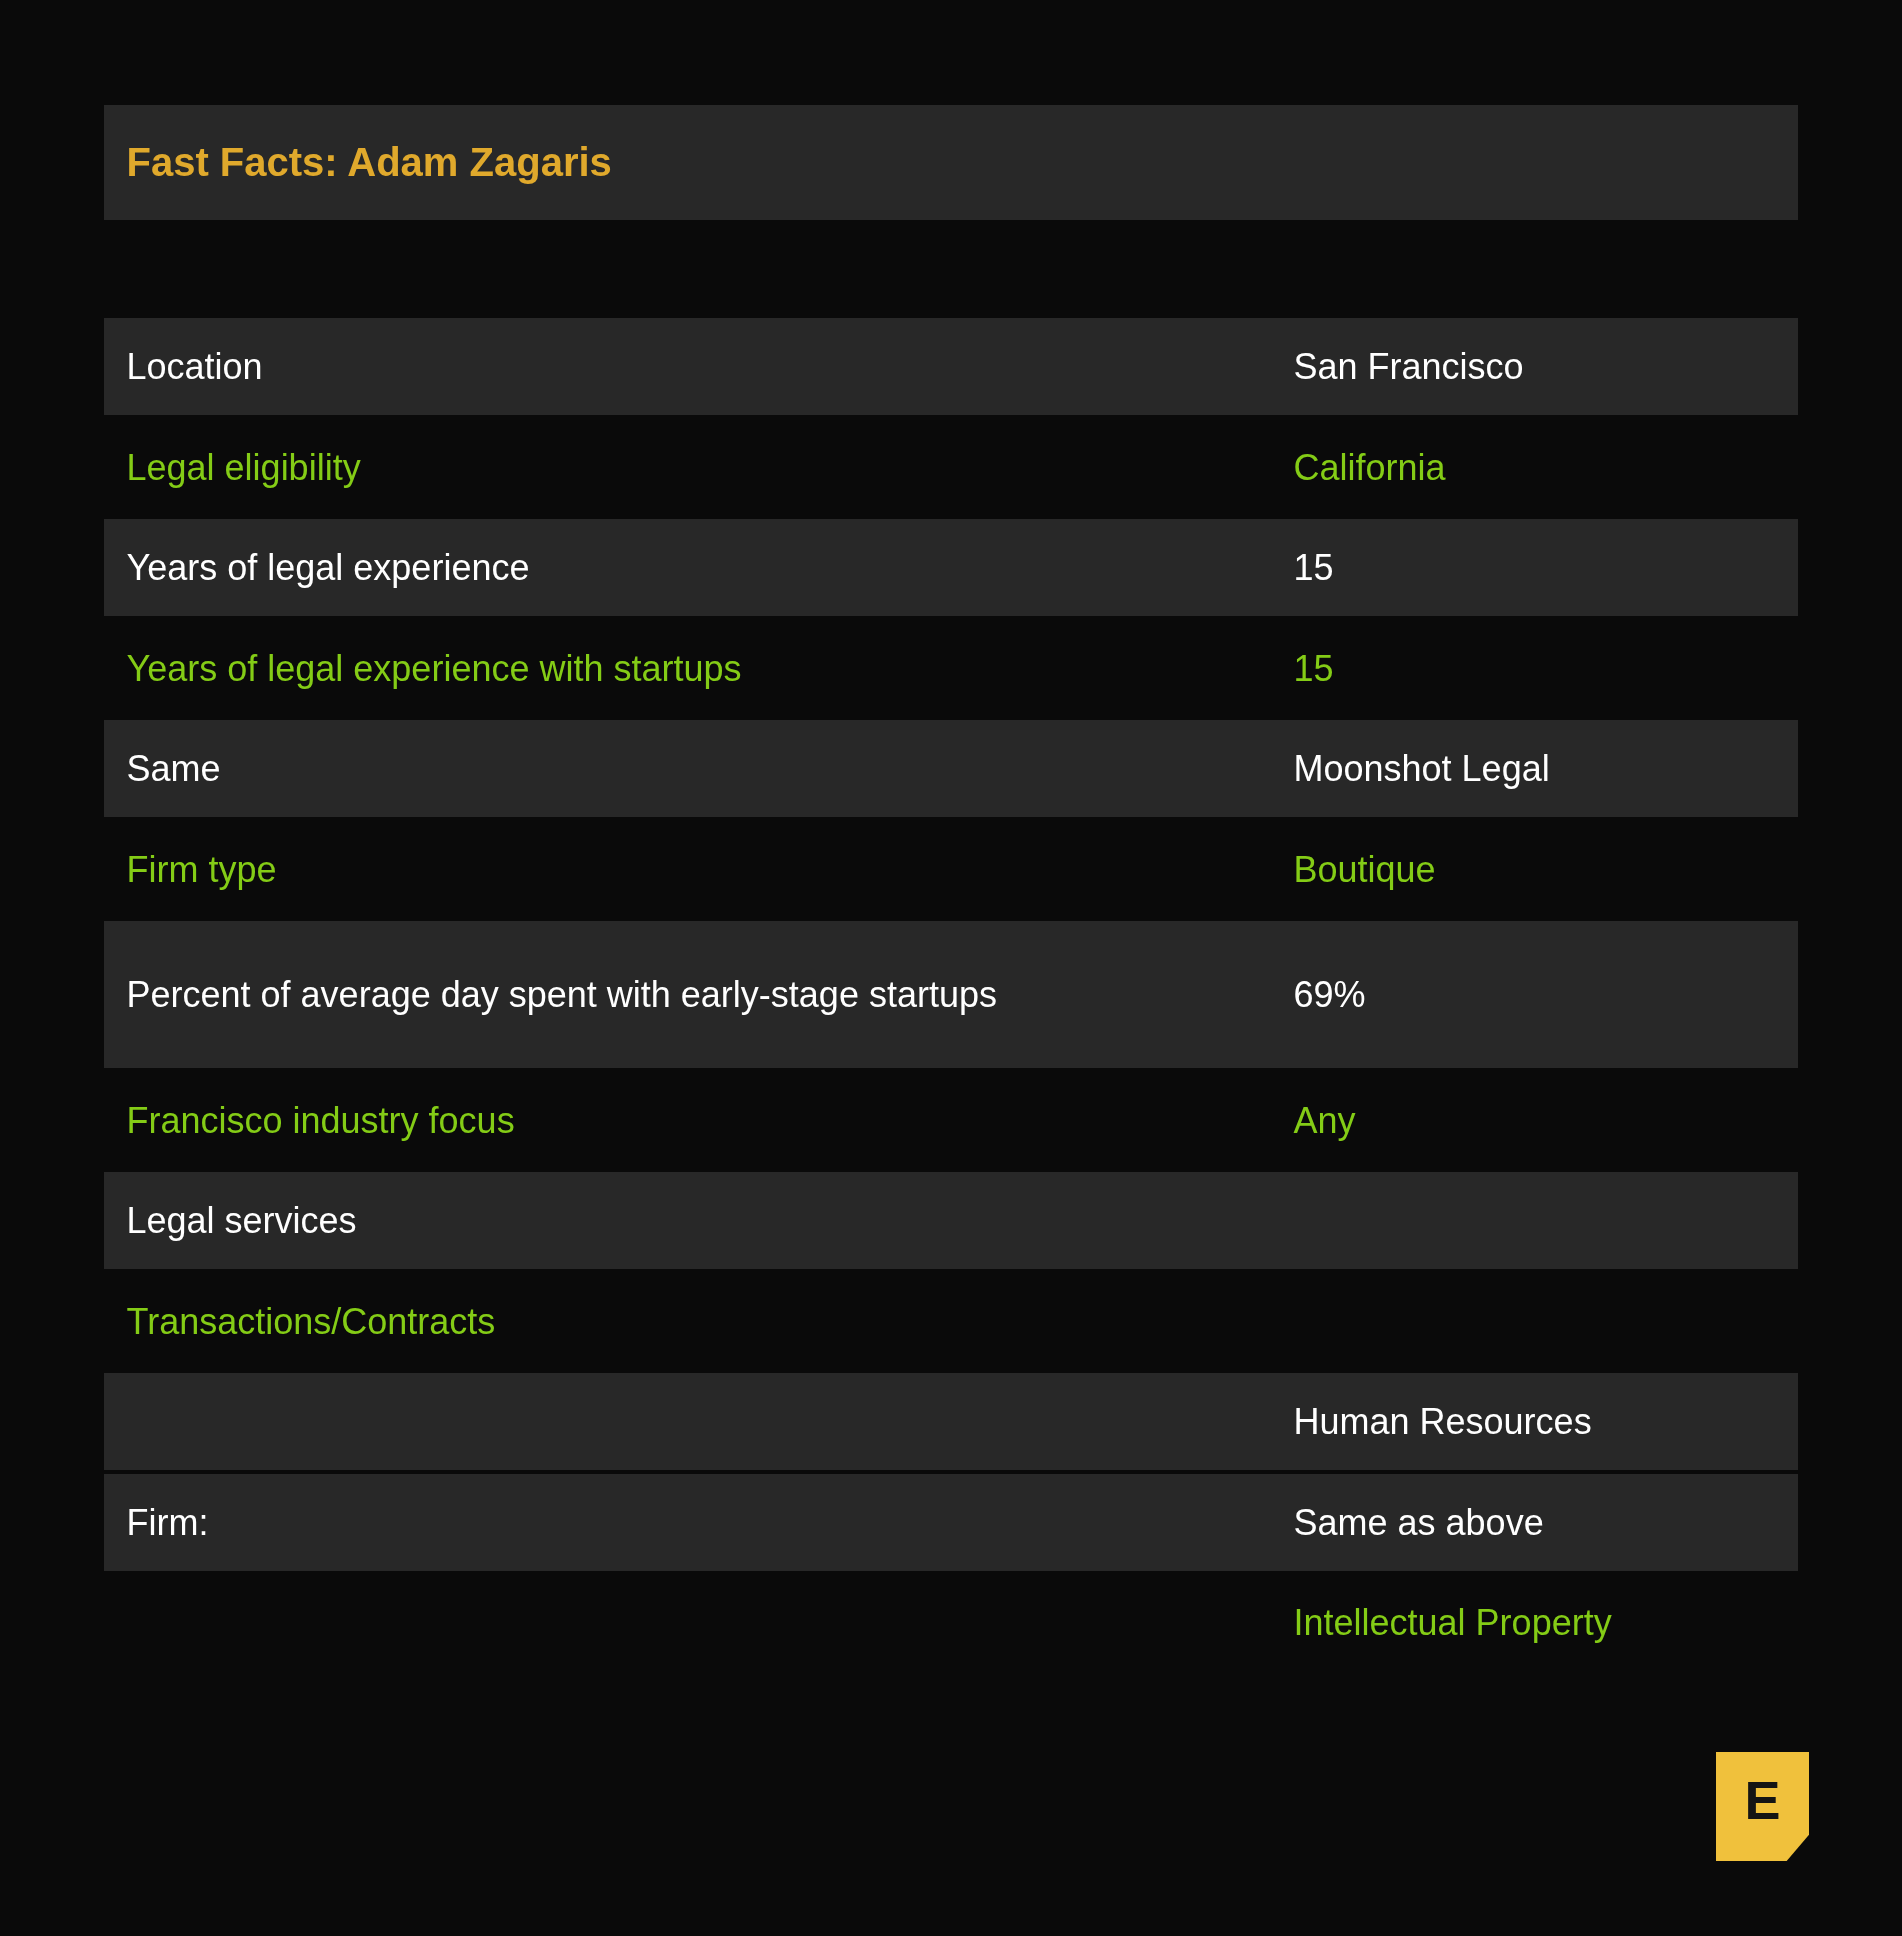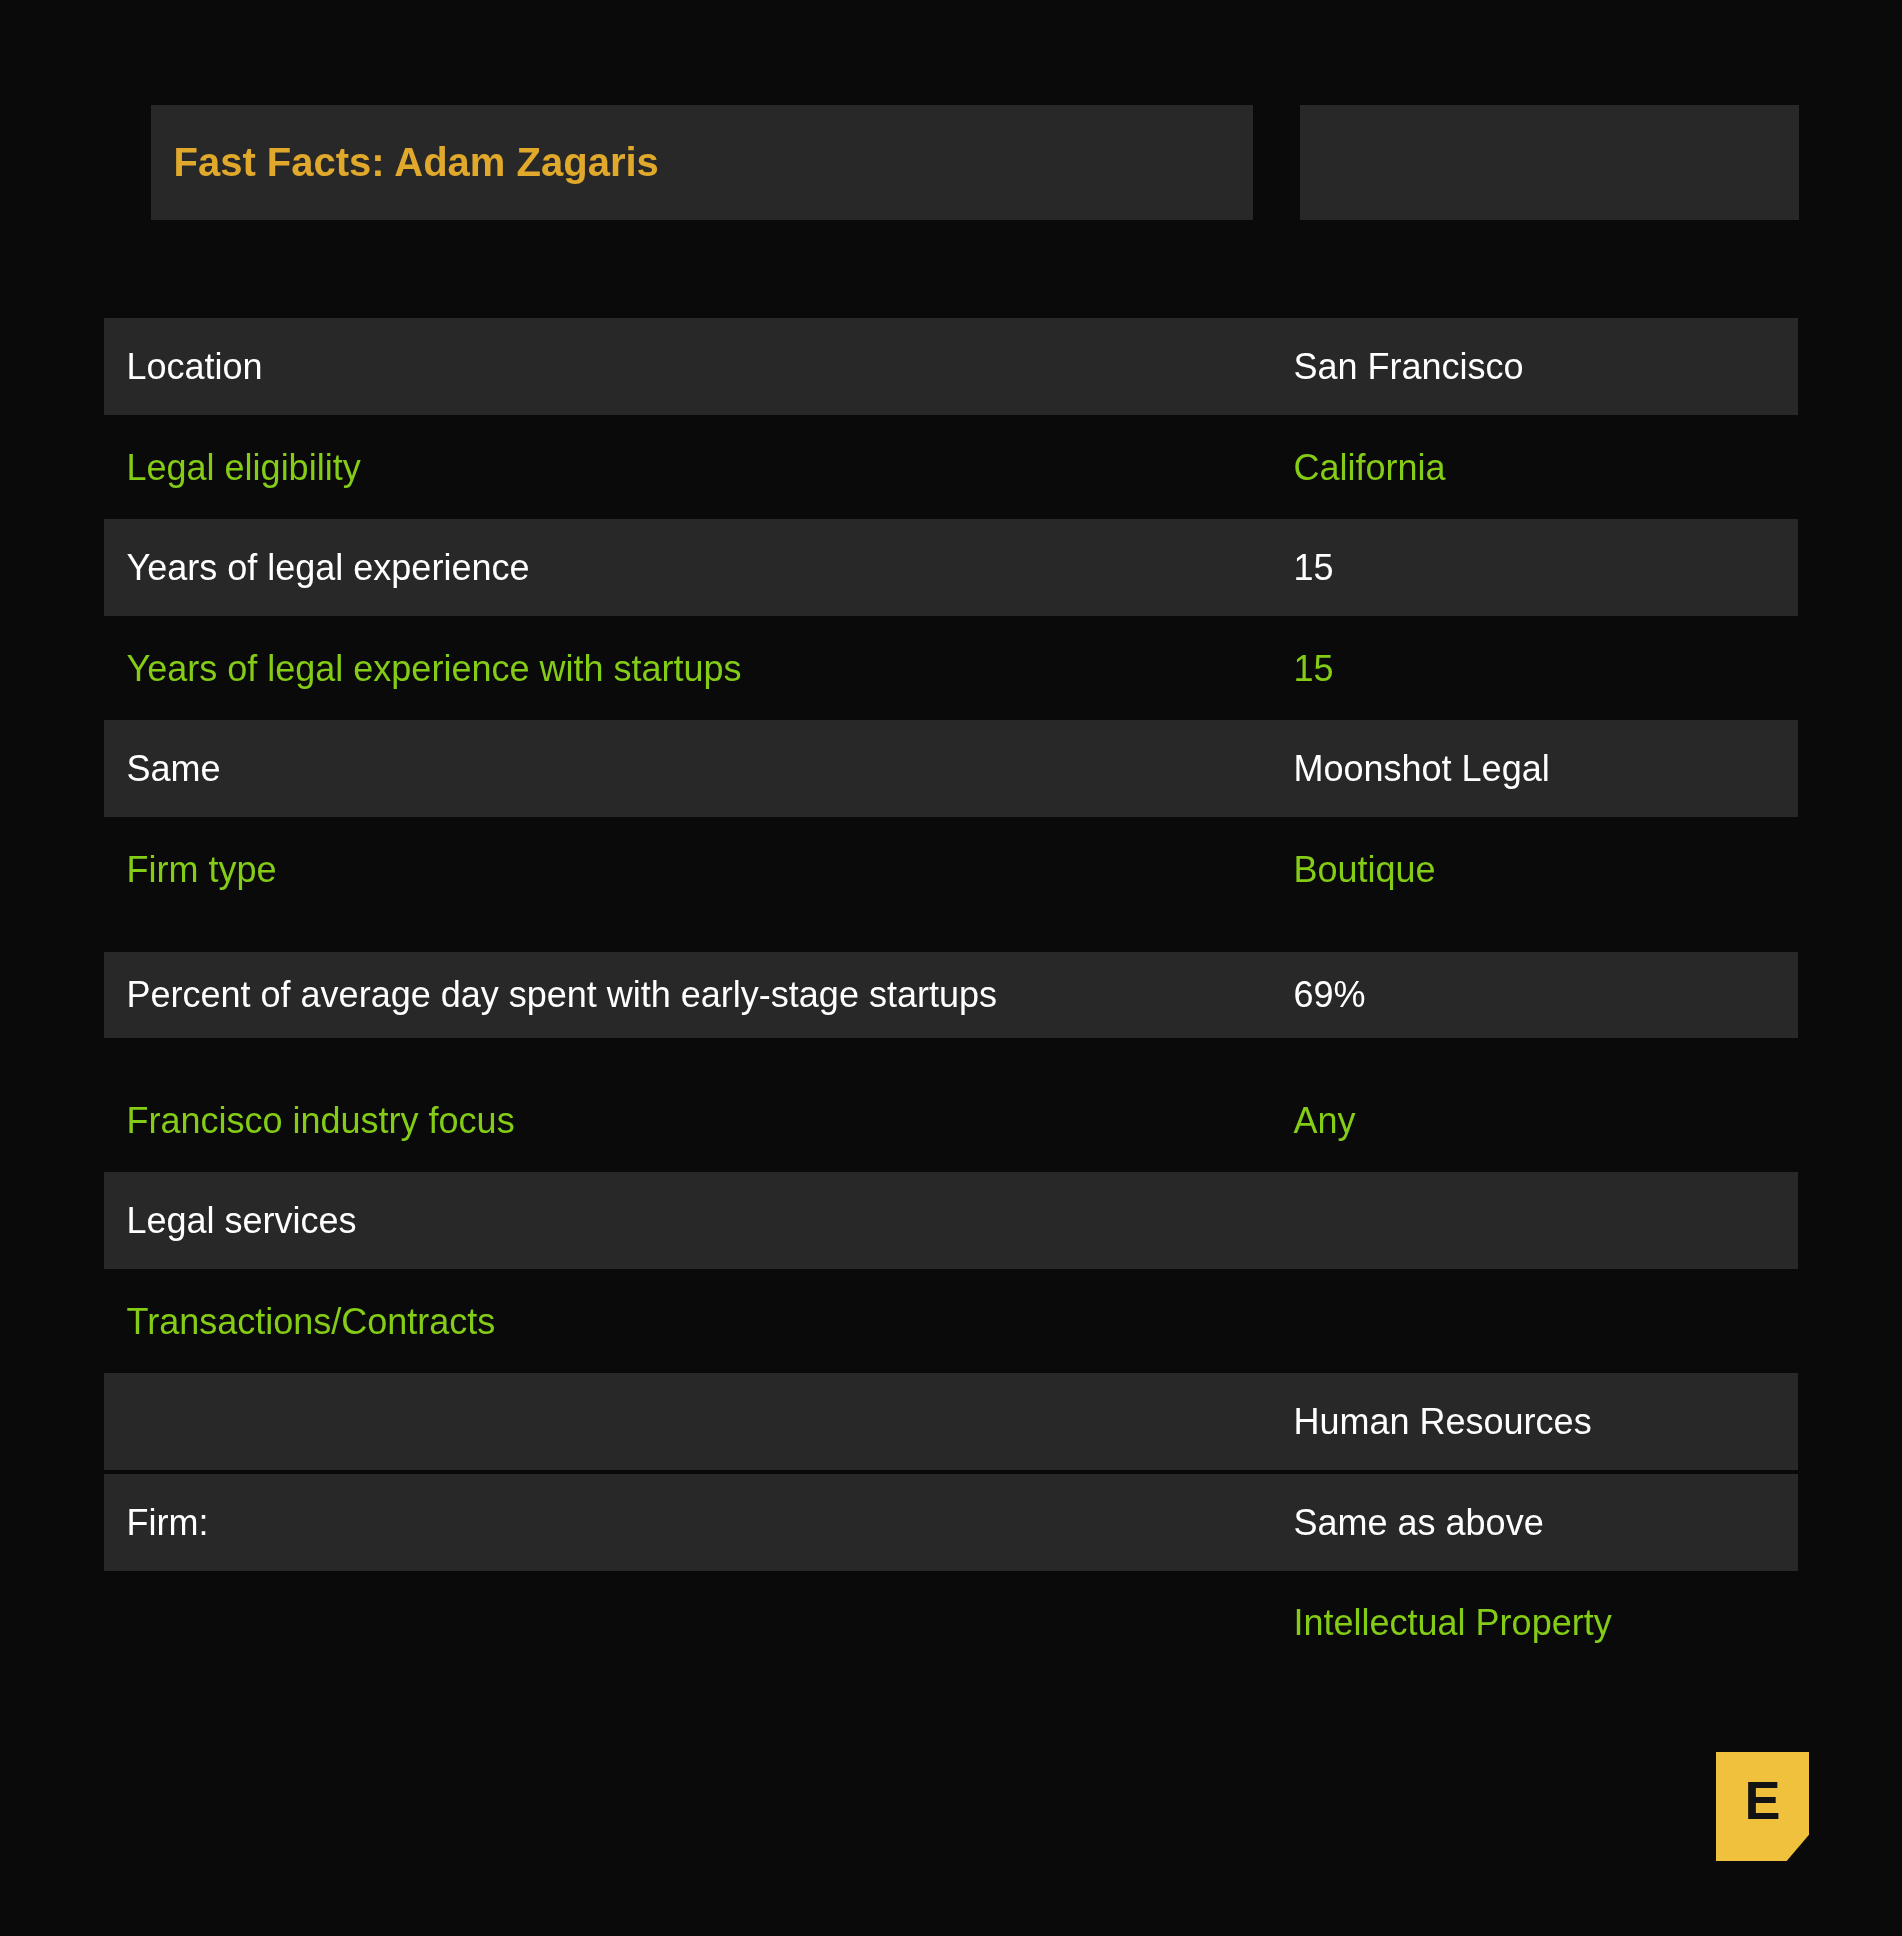--- a/index.html
+++ b/index.html
@@ -55,28 +55,26 @@
     color: #84cc16;
   }
   .title-row {
     margin-bottom: 3.5px;
   }
   .title-cell {
     font-size: 40px;
     font-weight: bold;
     color: #e0a92c;
     padding: 31px 22.5px;
-    margin-left: 47px;
   }
   .gap {
     height: 95px;
   }
   .tall {
     min-height: 147px;
-    align-items: center;
   }
   .row-h {
     min-height: 97px;
   }
   .logo {
     position: absolute;
     right: 93px;
     bottom: 76px;
     width: 93px;
     height: 109px;

